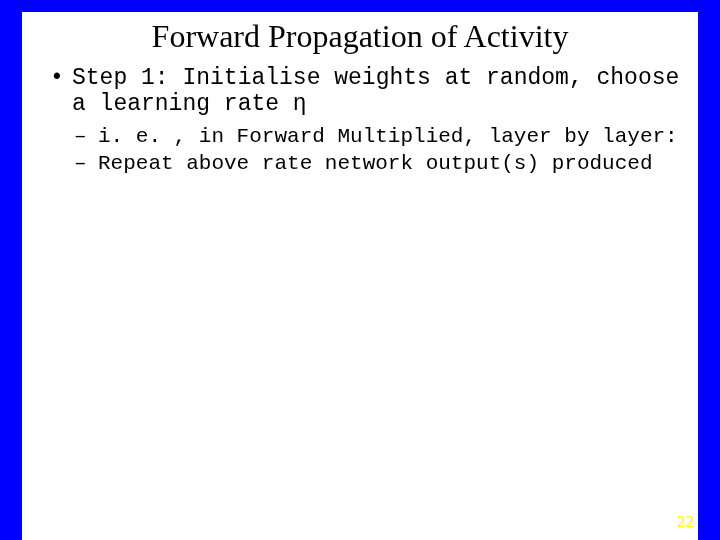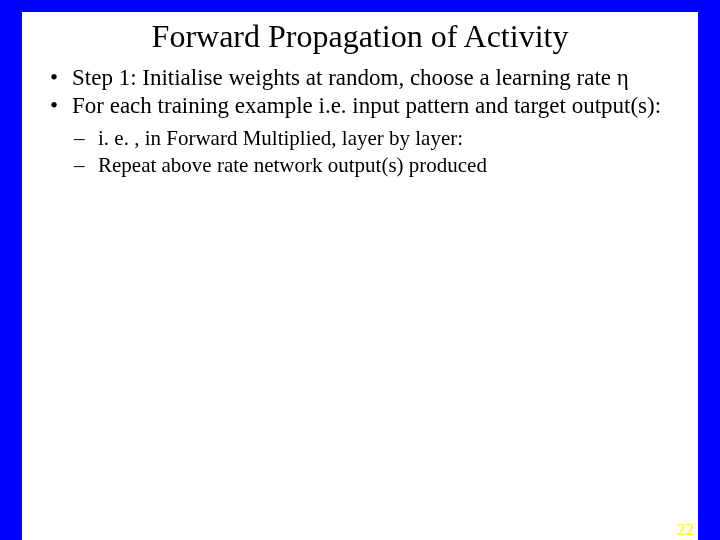--- a/index.html
+++ b/index.html
@@ -21,20 +21,21 @@
   .title {
     font-size: 32px;
     text-align: center;
     font-weight: normal;
     padding-top: 6px;
     padding-bottom: 10px;
   }
   .content {
     padding-left: 24px;
     padding-right: 18px;
+    font-family: Liberation Mono, monospace;
   }
   ul.lvl1 {
     list-style: none;
     font-size: 23px;
     line-height: 1.15;
   }
   ul.lvl1 > li {
     position: relative;
     padding-left: 26px;
     margin-bottom: 2px;
@@ -80,35 +81,34 @@
     content: "•";
     position: absolute;
     left: 2px;
     top: 0;
     font-size: 13px;
     line-height: 1.6;
   }
   .pagenum {
     position: absolute;
     right: 26px;
-    bottom: 0;
+    bottom: 8px;
     color: #ffff00;
     font-size: 17px;
     font-family: "Times New Roman", Times, serif;
   }
 </style>
 </head>
 <body>
 
 <div class="slide">
   <h1 class="title">Forward Propagation of Activity</h1>
   <div class="content">
     <ul class="lvl1">
       <li>Step 1: Initialise weights at random, choose a learning rate η</li>
-      <li>For each training example i.e. input pattern and target output(s):</li>
     </ul>
     <ul class="lvl2">
       <li>
         <span>i. e. , in Forward Multiplied, layer by layer:</span>
       </li>
       <li>Repeat above rate network output(s) produced</li>
     </ul>
   </div>
 </div>
 <div class="pagenum">22</div>

